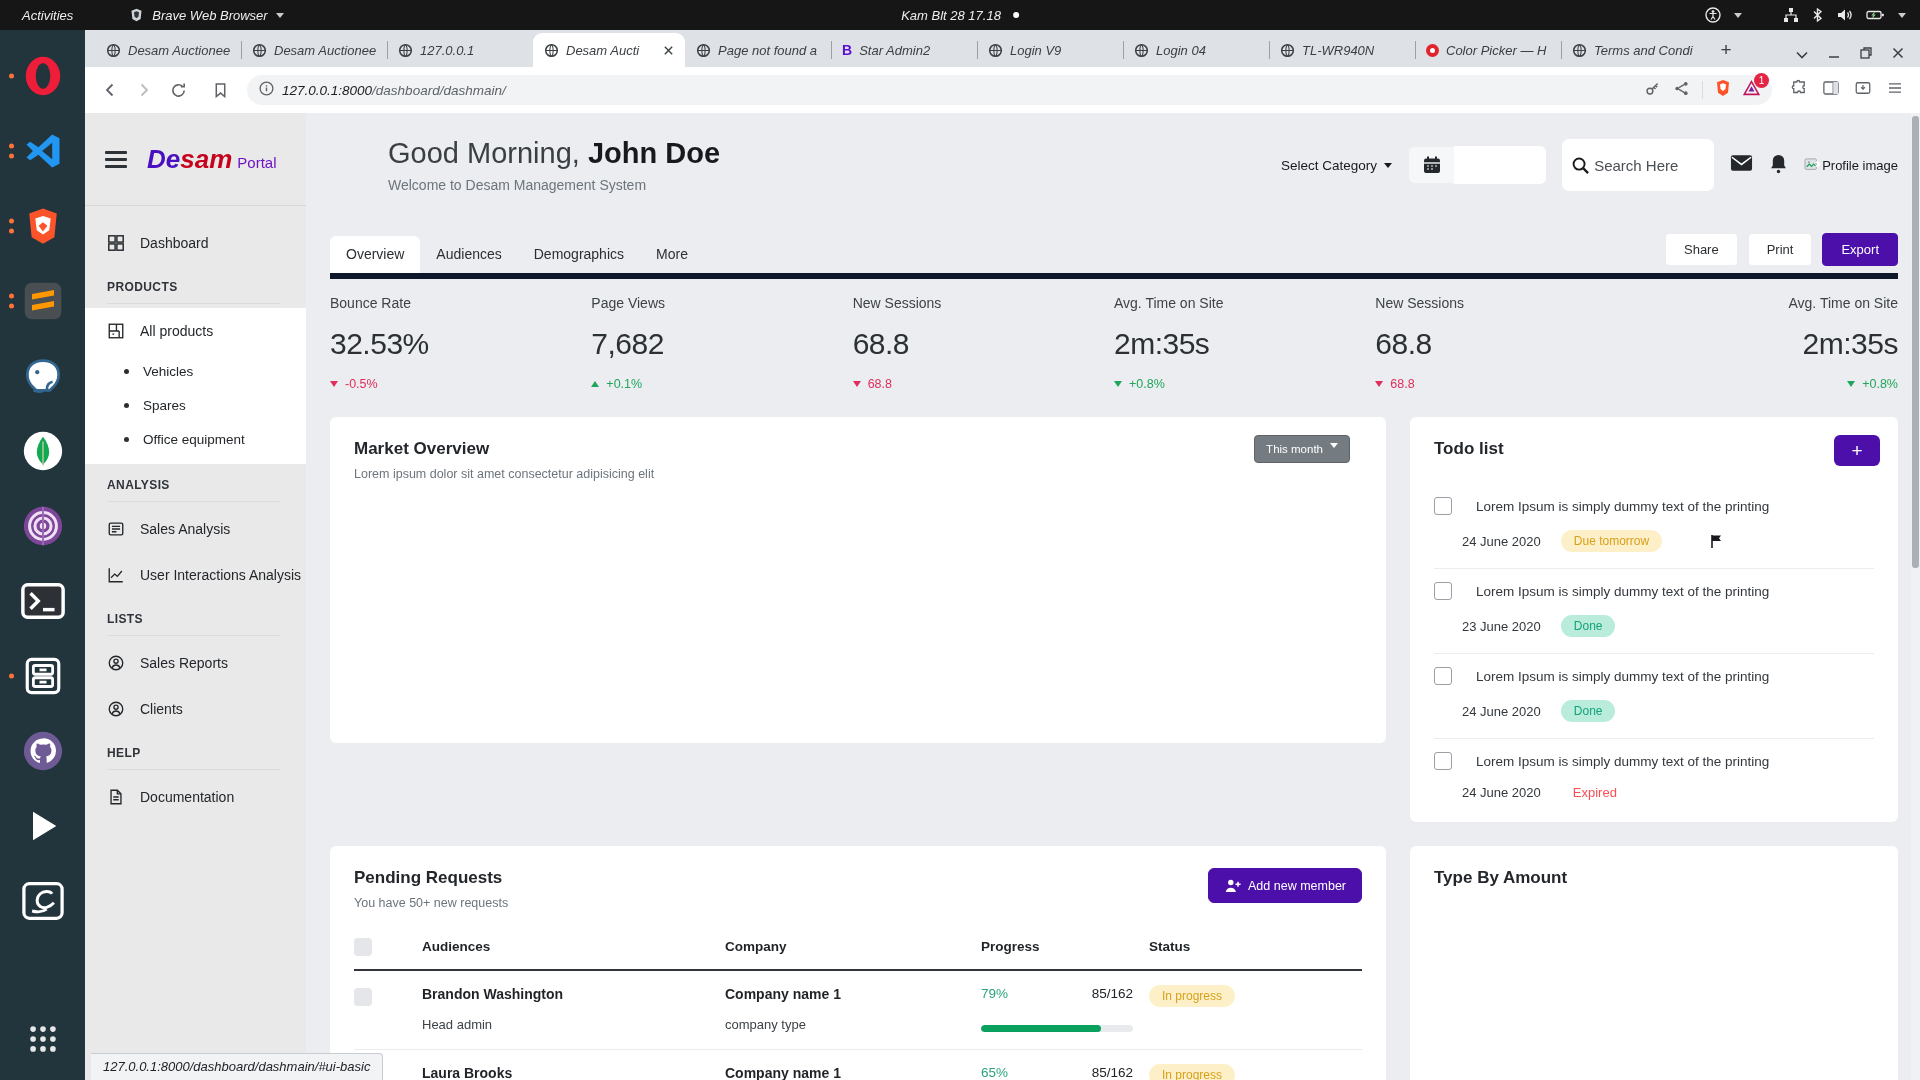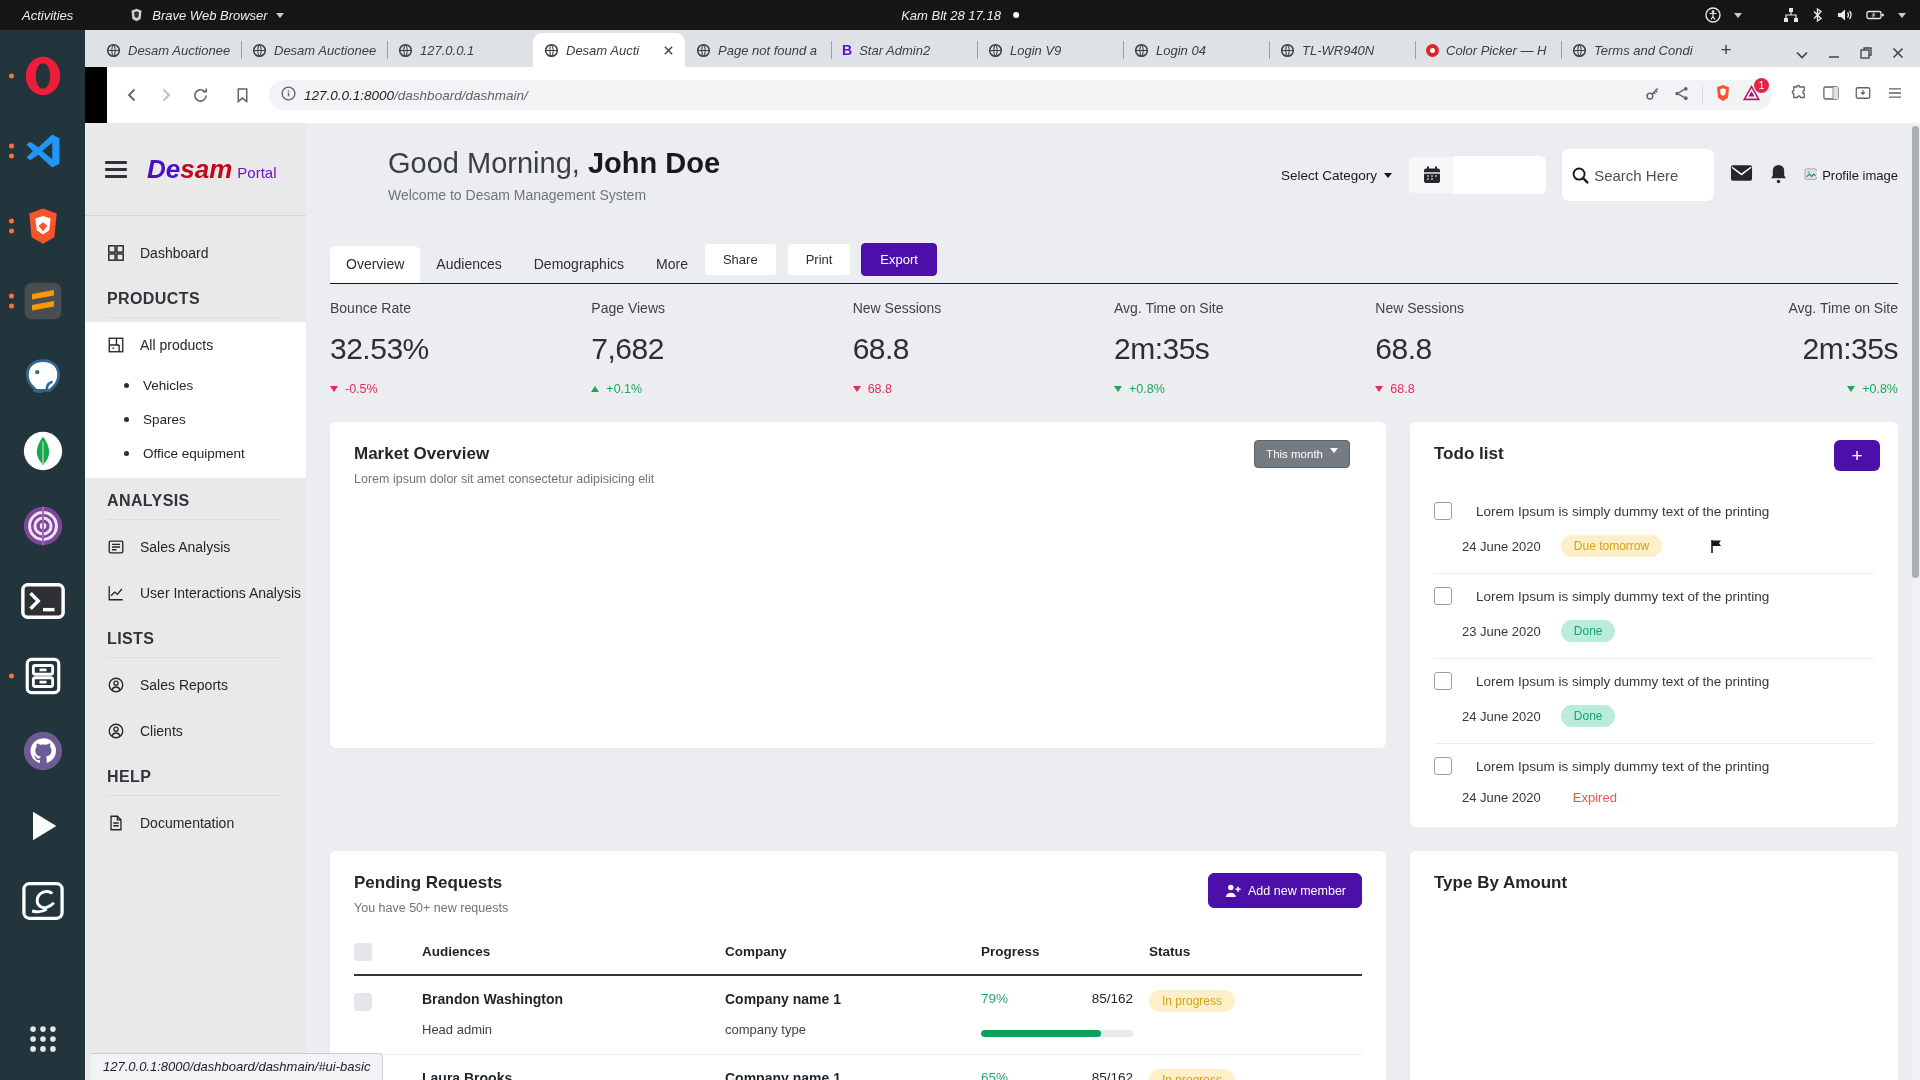--- a/index.html
+++ b/index.html
@@ -38,21 +38,21 @@
   .tab.active { background:#fff; border-radius:9px 9px 0 0; width:152px; }
   .tab:not(.active) + .tab:not(.active)::before { content:""; position:absolute; left:0; top:8px; width:1px; height:18px; background:#9aa0a6; }
   .fav-letter { font-weight:700; font-style:normal; color:#5b0fd0; font-size:14px; }
   .fav-colordot { width:13px; height:13px; border-radius:50%; background:#e0242c; position:relative; flex:0 0 13px; }
   .fav-colordot::after { content:""; position:absolute; left:4px; top:4px; width:5px; height:5px; background:#fff; border-radius:50%; }
   .tab-close { margin-left:2px; flex:0 0 auto; display:flex; }
   .newtab-btn { width:30px; height:30px; margin:0 0 2px 4px; display:flex; align-items:center; justify-content:center;
     font-size:19px; color:#3b4043; border-radius:50%; font-style:normal; }
   .strip-controls { margin-left:auto; display:flex; align-items:center; gap:20px; padding:0 16px 4px 0; color:#3b4043; }
 
-  .toolbar { height:56px; background:#fff; display:flex; align-items:center; padding:0 10px; gap:4px;margin-left:22px; }
+  .toolbar { height:46px; background:#fff; display:flex; align-items:center; padding:0 10px; gap:4px; }
   .nav-ico { width:30px; height:30px; display:flex; align-items:center; justify-content:center; }
   .urlbar { flex:1; height:30px; background:#f1f3f4; border-radius:15px; display:flex; align-items:center; padding:0 12px; margin:0 8px; }
   .urlbar .url-text { font-size:13.5px; font-style:italic; margin-left:8px; flex:1; }
   .url-host { color:#202124; } .url-path { color:#5f6368; }
   .url-icons { display:flex; align-items:center; gap:12px; }
   .url-divider { width:1px; height:18px; background:#dadce0; }
   .rewards-wrap { position:relative; }
   .rewards-badge { position:absolute; top:-7px; right:-9px; min-width:15px; height:15px; background:#e32444; color:#fff;
     font-size:10px; border-radius:8px; display:flex; align-items:center; justify-content:center; padding:0 3px; font-style:normal; }
   .chrome-right { display:flex; align-items:center; gap:14px; padding:0 6px; }
@@ -64,21 +64,21 @@
   .sidebar { width:221px; background:#e9e9e9; flex:0 0 221px; }
   .logo-row { height:93px; display:flex; align-items:center; padding-left:20px; gap:20px; border-bottom:1px solid #d7d7d7; }
   .hamburger { display:flex; flex-direction:column; gap:4px; }
   .hamburger i { width:22px; height:3px; background:#2e3338; border-radius:1px; }
   .logo { font-style:italic; font-weight:700; font-size:26px; white-space:nowrap; }
   .logo .de { color:#4a0fc0; } .logo .sam { color:#c6021c; }
   .logo .portal { font-size:15px; font-weight:400; color:#6d14c4; margin-left:5px; font-style:normal; }
   .nav { padding-top:14px; font-size:14px; color:#23272b; }
   .nav-item { display:flex; align-items:center; gap:15px; height:46px; padding-left:22px; }
   .nav-item svg { flex:0 0 18px; }
-  .section-h { font-size:16px; font-weight:700; letter-spacing:.4px; color:#30343a; margin:14px 26px 4px 22px;
+  .section-h { font-size:12px; font-weight:700; letter-spacing:.4px; color:#30343a; margin:14px 26px 4px 22px;
     padding-bottom:9px; border-bottom:1px solid #dcdcdc; }
   .submenu-block { background:#fff; padding-bottom:8px; }
   .bullet-item { height:34px; display:flex; align-items:center; padding-left:58px; position:relative; font-size:13.5px; }
   .bullet-item::before { content:""; position:absolute; left:39px; width:5px; height:5px; border-radius:50%; background:#2b2f33; }
 
   
   .main { flex:1; padding:0 22px 0 24px; position:relative; overflow:hidden; }
   .welcome-row { display:flex; align-items:center; justify-content:space-between; margin-top:24px; }
   .greeting { margin-left:58px; }
   .greeting h1 { font-size:29px; font-weight:400; color:#3a3f44; }
@@ -90,21 +90,21 @@
   .date-group { display:flex; }
   .cal-btn { width:46px; height:38px; background:#f6f7f8; border:1px solid #eceef0; border-right:none; border-radius:6px 0 0 6px;
     display:flex; align-items:center; justify-content:center; }
   .date-input { width:92px; height:38px; border:none; background:#fff; border-radius:0 6px 6px 0; }
   .search-pill { display:flex; align-items:center; gap:4px; width:152px; height:52px; background:#fff; border-radius:7px; padding:0 9px; }
   .search-pill input { border:none; outline:none; width:110px; font-size:15px; color:#3a3f44; background:transparent; }
   .search-pill input::placeholder { color:#4a4f54; }
   .profile { display:flex; align-items:center; gap:2px; font-size:13px; color:#17191d; }
 
   
-  .ribbon { display:flex; align-items:flex-end; margin-top:40px; border-bottom:1px solid #0f172a; }
+  .ribbon { display:flex; align-items:flex-end; justify-content:space-between; margin-top:40px; border-bottom:6px solid #0f172a; }
   .rtabs { display:flex; align-items:flex-end; }
   .rtab { padding:10px 16px 11px; font-size:14px; color:#2b2f33; }
   .rtab.active { background:#fff; border-radius:6px 6px 0 0; }
   .ribbon-actions { display:flex; gap:10px; padding-bottom:7px; }
   .btn { border-radius:4px; padding:8px 18px; font-size:13px; display:flex; align-items:center; gap:7px; }
   .btn-light { background:#fff; border:1px solid #eaecee; color:#2b2f33; }
   .btn-purple { background:#4c0faa; color:#fff; border:1px solid #4c0faa; }
 
   
   .stats-row { display:flex; margin-top:16px; }

